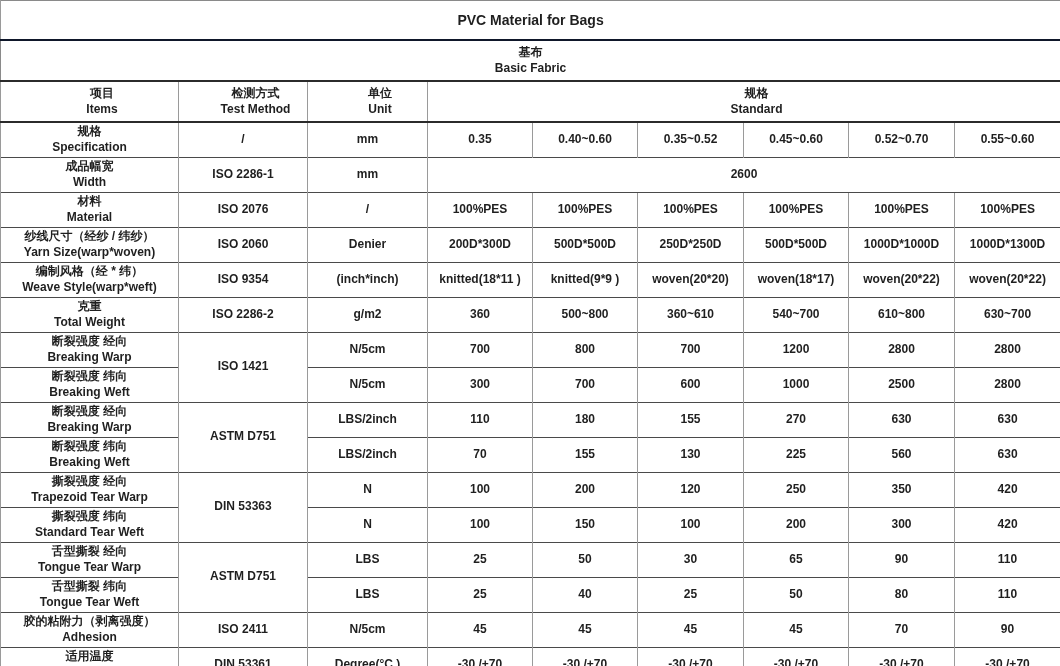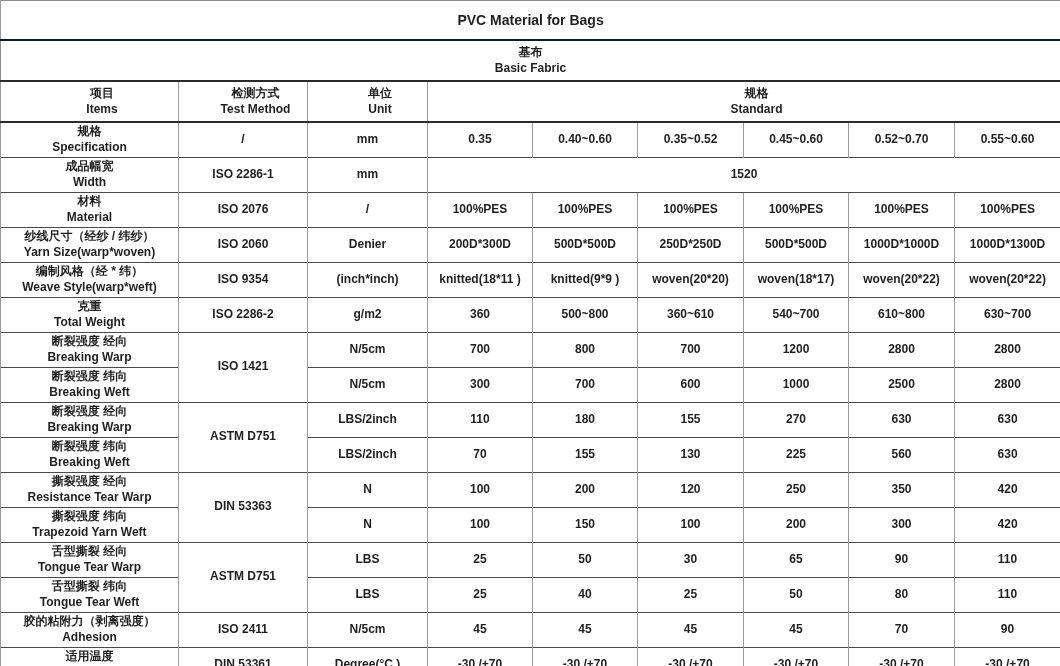--- a/index.html
+++ b/index.html
@@ -79,21 +79,21 @@
       <td class="val">0.55~0.60</td>
     </tr>
 
     <tr>
       <td>
         <span class="zh">成品幅宽</span>
         <span class="en">Width</span>
       </td>
       <td>ISO 2286-1</td>
       <td>mm</td>
-      <td class="val" colspan="6">1520</td>
+      <td class="val" colspan="6">2600</td>
     </tr>
 
     <tr>
       <td>
         <span class="zh">材料</span>
         <span class="en">Material</span>
       </td>
       <td>ISO 2076</td>
       <td>/</td>
       <td class="val">100%PES</td>
@@ -203,36 +203,36 @@
       <td class="val">155</td>
       <td class="val">130</td>
       <td class="val">225</td>
       <td class="val">560</td>
       <td class="val">630</td>
     </tr>
 
     <tr>
       <td>
         <span class="zh">撕裂强度 经向</span>
-        <span class="en">Resistance Tear Warp</span>
+        <span class="en">Trapezoid Tear Warp</span>
       </td>
       <td rowspan="2">DIN 53363</td>
       <td>N</td>
       <td class="val">100</td>
       <td class="val">200</td>
       <td class="val">120</td>
       <td class="val">250</td>
       <td class="val">350</td>
       <td class="val">420</td>
     </tr>
 
     <tr>
       <td>
         <span class="zh">撕裂强度 纬向</span>
-        <span class="en">Trapezoid Yarn Weft</span>
+        <span class="en">Standard Tear Weft</span>
       </td>
       <td>N</td>
       <td class="val">100</td>
       <td class="val">150</td>
       <td class="val">100</td>
       <td class="val">200</td>
       <td class="val">300</td>
       <td class="val">420</td>
     </tr>
 

